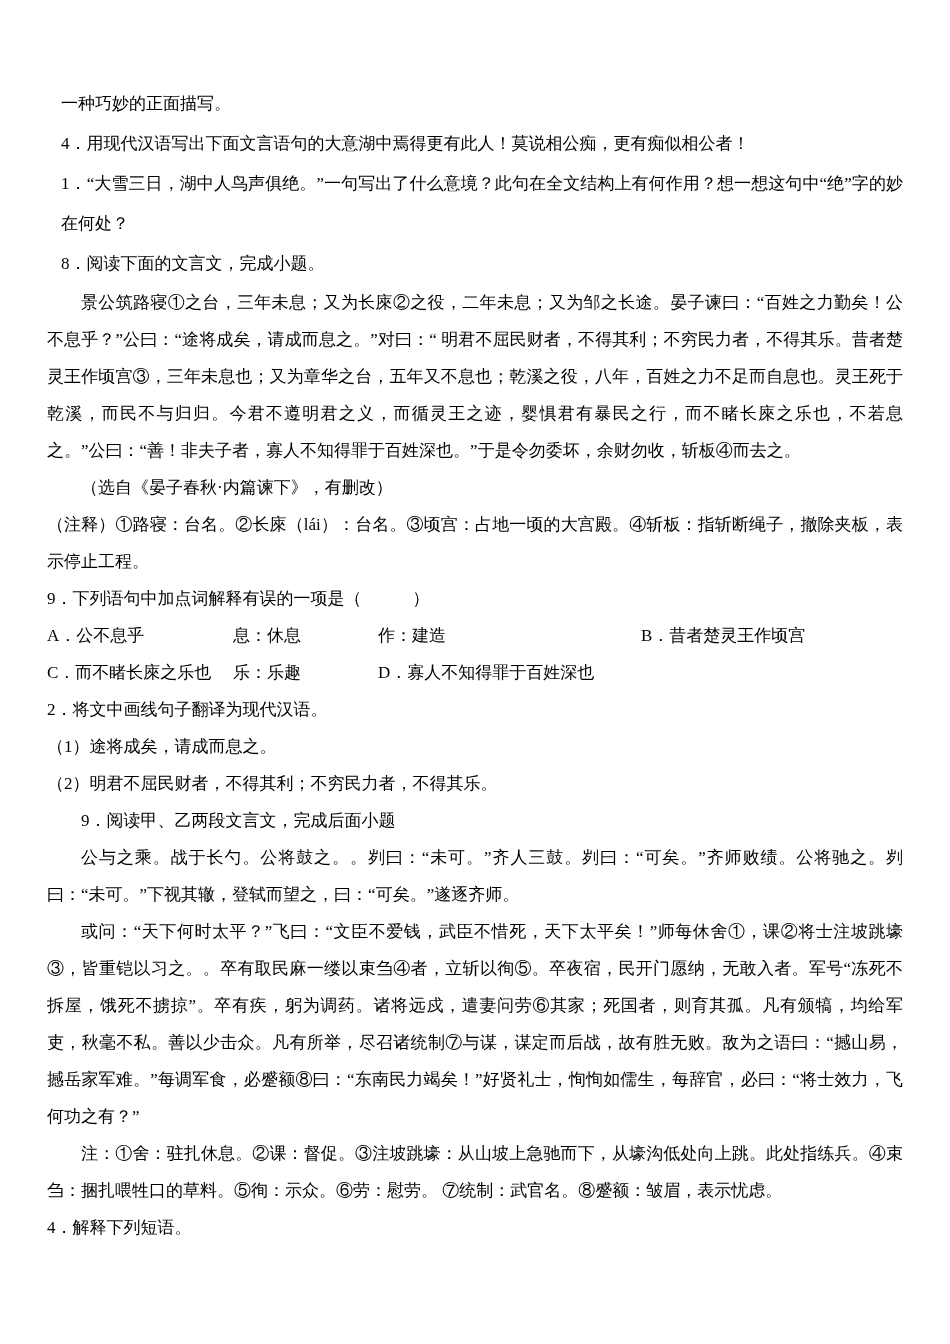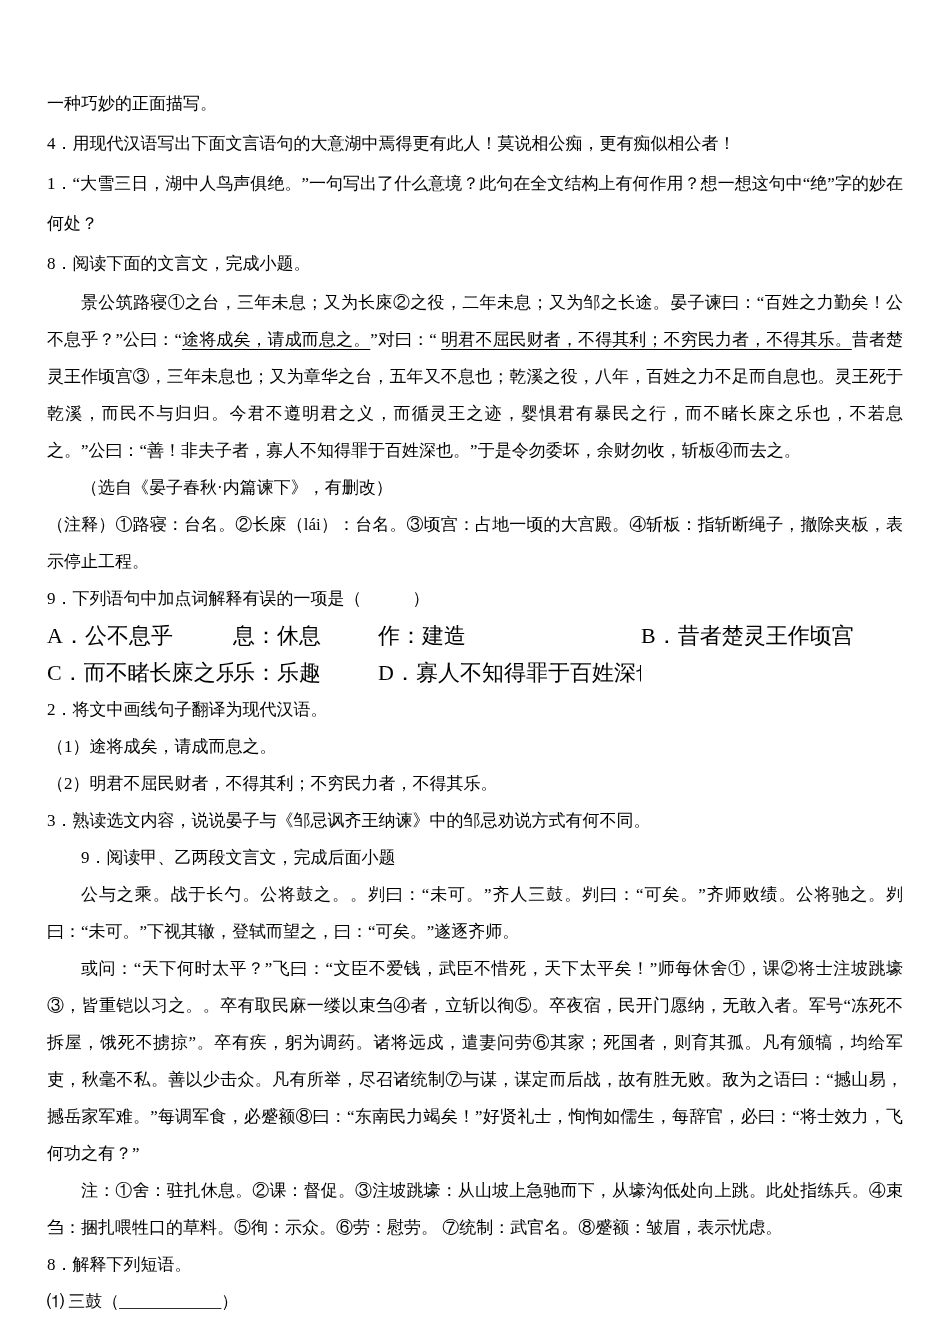--- a/index.html
+++ b/index.html
@@ -15,30 +15,29 @@
       box-sizing: border-box;
       width: 950px;
     }
     .para {
       font-size: 17px;
       line-height: 37px;
       text-align: justify;
       margin: 0;
       word-break: break-all;
     }
-    .top { line-height: 40px; }
+    .top { line-height: 40px; margin-left: 14px; }
     .indent { text-indent: 2em; }
     .u {
-      text-decoration: underline;
       text-underline-offset: 4px;
     }
     .options {
       display: grid;
       grid-template-columns: 186px 145px 263px auto;
-      font-size: 22px;
+      font-size: 17px;
       line-height: 37px;
     }
     .opt { white-space: nowrap; overflow: hidden; }
   </style>
 </head>
 <body>
 
 <div class="page">
 
   <p class="para top">一种巧妙的正面描写。</p>
@@ -66,27 +65,25 @@
     <span class="opt">乐：乐趣</span>
     <span class="opt">D．寡人不知得罪于百姓深也</span>
   </div>
 
   <p class="para">2．将文中画线句子翻译为现代汉语。</p>
 
   <p class="para">（1）途将成矣，请成而息之。</p>
 
   <p class="para">（2）明君不屈民财者，不得其利；不穷民力者，不得其乐。</p>
 
-  <p class="para">3．熟读选文内容，说说晏子与《邹忌讽齐王纳谏》中的邹忌劝说方式有何不同。</p>
 
   <p class="para indent">9．阅读甲、乙两段文言文，完成后面小题</p>
 
   <p class="para indent">公与之乘。战于长勺。公将鼓之。。刿曰：“未可。”齐人三鼓。刿曰：“可矣。”齐师败绩。公将驰之。刿曰：“未可。”下视其辙，登轼而望之，曰：“可矣。”遂逐齐师。</p>
 
   <p class="para indent">或问：“天下何时太平？”飞曰：“文臣不爱钱，武臣不惜死，天下太平矣！”师每休舍①，课②将士注坡跳壕③，皆重铠以习之。。卒有取民麻一缕以束刍④者，立斩以徇⑤。卒夜宿，民开门愿纳，无敢入者。军号“冻死不拆屋，饿死不掳掠”。卒有疾，躬为调药。诸将远戍，遣妻问劳⑥其家；死国者，则育其孤。凡有颁犒，均给军吏，秋毫不私。善以少击众。凡有所举，尽召诸统制⑦与谋，谋定而后战，故有胜无败。敌为之语曰：“撼山易，撼岳家军难。”每调军食，必蹙额⑧曰：“东南民力竭矣！”好贤礼士，恂恂如儒生，每辞官，必曰：“将士效力，飞何功之有？”</p>
 
   <p class="para indent">注：①舍：驻扎休息。②课：督促。③注坡跳壕：从山坡上急驰而下，从壕沟低处向上跳。此处指练兵。④束刍：捆扎喂牲口的草料。⑤徇：示众。⑥劳：慰劳。 ⑦统制：武官名。⑧蹙额：皱眉，表示忧虑。</p>
 
-  <p class="para">8．解释下列短语。</p>
+  <p class="para">4．解释下列短语。</p>
 
-  <p class="para">⑴ 三鼓（____________）</p>
 
 </div>
 
 </body></html>

